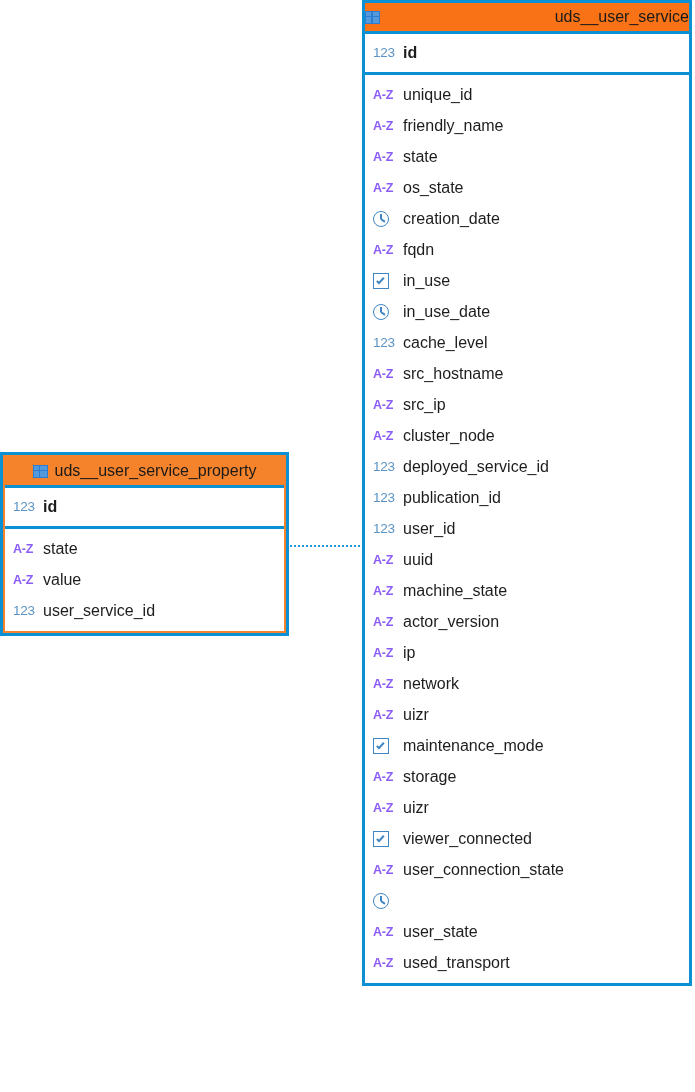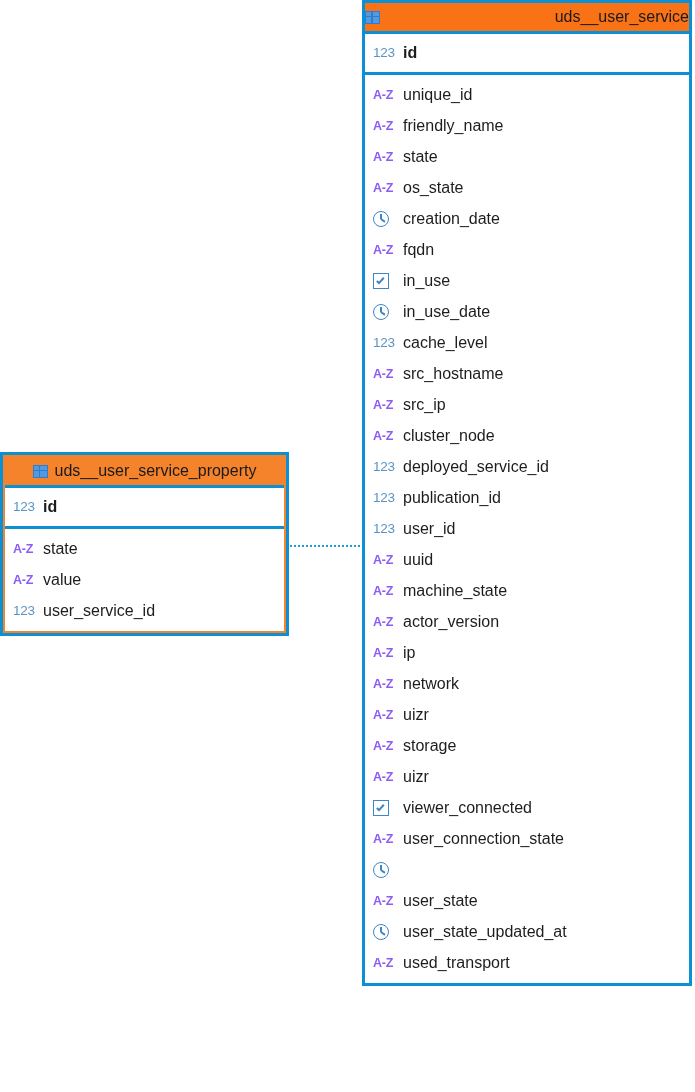--- a/index.html
+++ b/index.html
@@ -325,20 +325,26 @@
       </div>
       <div class="field">
         <span class="type-icon str">A-Z</span>
         <span class="field-name">network</span>
       </div>
       <div class="field">
         <span class="type-icon str">A-Z</span>
         <span class="field-name">uizr</span>
       </div>
       <div class="field">
+        <span class="type-icon">
+          <span class="checkbox"></span>
+        </span>
+        <span class="field-name">maintenance_mode</span>
+      </div>
+      <div class="field">
         <span class="type-icon str">A-Z</span>
         <span class="field-name">storage</span>
       </div>
       <div class="field">
         <span class="type-icon str">A-Z</span>
         <span class="field-name">uizr</span>
       </div>
       <div class="field">
         <span class="type-icon">
           <span class="checkbox"></span>
@@ -352,23 +358,17 @@
       <div class="field">
         <span class="type-icon">
           <span class="clock"></span>
         </span>
       </div>
       <div class="field">
         <span class="type-icon str">A-Z</span>
         <span class="field-name">user_state</span>
       </div>
       <div class="field">
-        <span class="type-icon">
-          <span class="clock"></span>
-        </span>
-        <span class="field-name">user_state_updated_at</span>
-      </div>
-      <div class="field">
         <span class="type-icon str">A-Z</span>
         <span class="field-name">used_transport</span>
       </div>
     </div>
 </div>
 
 </body></html>

